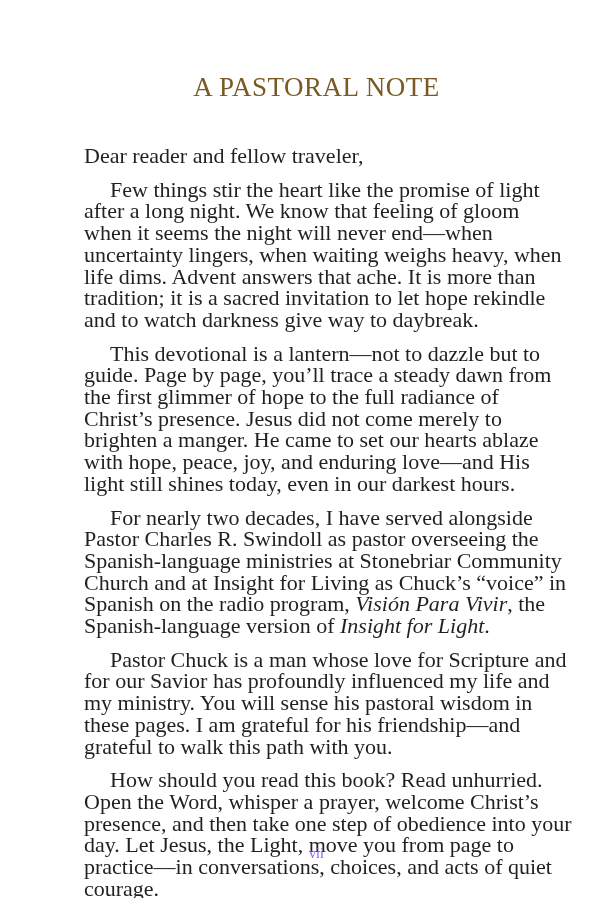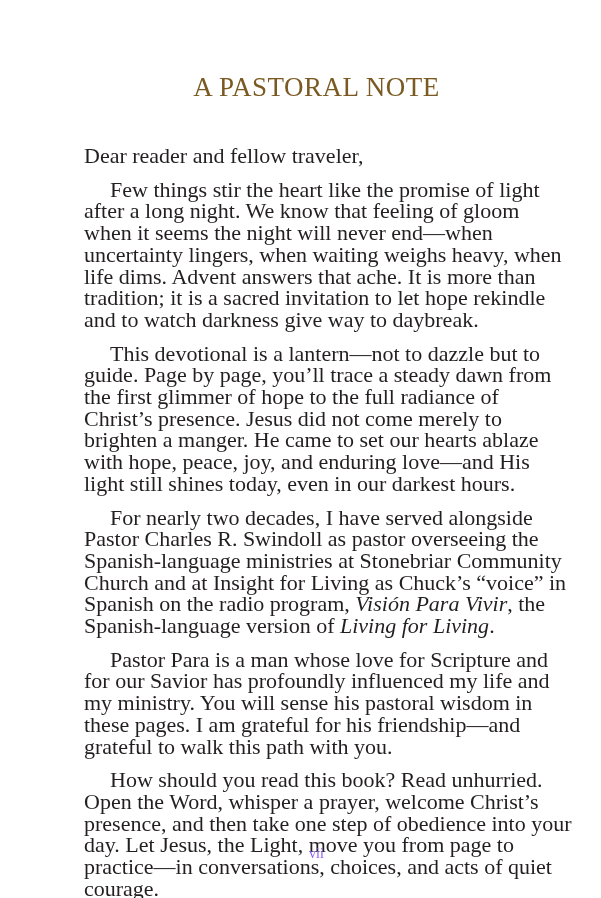--- a/index.html
+++ b/index.html
@@ -64,19 +64,19 @@
 <body style="color: rgb(35, 31, 32); background: rgb(255, 255, 255);">
 
 <div class="page">
   <h1 class="title" style="color: rgb(122, 90, 34);">A PASTORAL NOTE</h1>
 
   <div class="body-text">
     <p class="salutation">Dear reader and fellow traveler,</p>
 
     <p class="para"><span>Few things stir the heart like the promise of light after a long night. We know that feeling of gloom when it seems the night will never end—when uncertainty lingers, when waiting weighs heavy, when life dims. Advent answers that ache. It is more than tradition; it is a sacred invitation to let hope rekindle and to watch darkness give way to daybreak.</span></p>
     <p class="para"><span>This devotional is a lantern—not to dazzle but to guide. Page by page, you’ll trace a steady dawn from the first glimmer of hope to the full radiance of Christ’s presence. Jesus did not come merely to brighten a manger. He came to set our hearts ablaze with hope, peace, joy, and enduring love—and His light still shines today, even in our darkest hours.</span></p>
-    <p class="para"><span>For nearly two decades, I have served alongside Pastor Charles R. Swindoll as pastor overseeing the Spanish-language ministries at Stonebriar Community Church and at Insight for Living as Chuck’s “voice” in Spanish on the radio program, </span><em>Visión Para Vivir</em><span>, the Spanish-language version of </span><em>Living for Living</em><span>.</span></p>
-    <p class="para"><span>Pastor Para is a man whose love for Scripture and for our Savior has profoundly influenced my life and my ministry. You will sense his pastoral wisdom in these pages. I am grateful for his friendship—and grateful to walk this path with you.</span></p>
+    <p class="para"><span>For nearly two decades, I have served alongside Pastor Charles R. Swindoll as pastor overseeing the Spanish-language ministries at Stonebriar Community Church and at Insight for Living as Chuck’s “voice” in Spanish on the radio program, </span><em>Visión Para Vivir</em><span>, the Spanish-language version of </span><em>Insight for Light</em><span>.</span></p>
+    <p class="para"><span>Pastor Chuck is a man whose love for Scripture and for our Savior has profoundly influenced my life and my ministry. You will sense his pastoral wisdom in these pages. I am grateful for his friendship—and grateful to walk this path with you.</span></p>
     <p class="para"><span>How should you read this book? Read unhurried. Open the Word, whisper a prayer, welcome Christ’s presence, and then take one step of obedience into your day. Let Jesus, the Light, move you from page to practice—in conversations, choices, and acts of quiet courage.</span></p>
   </div>
 
   <div class="page-number">vii</div>
 </div>
 
 </body></html>

